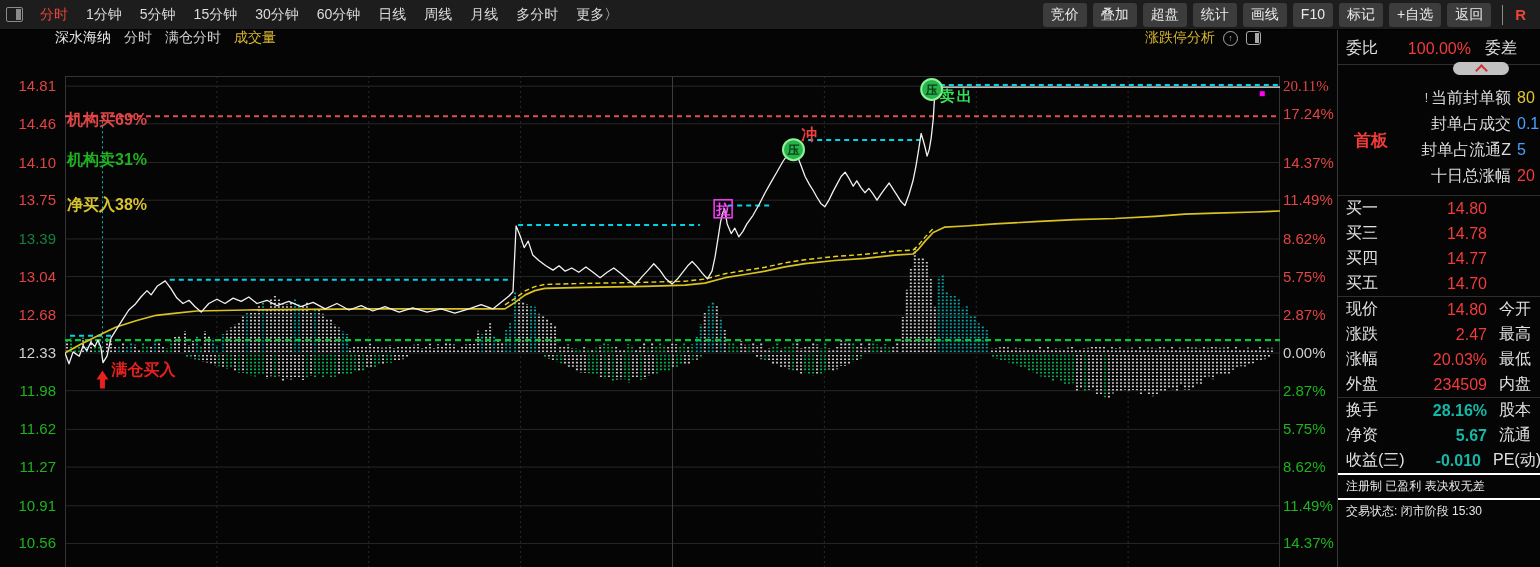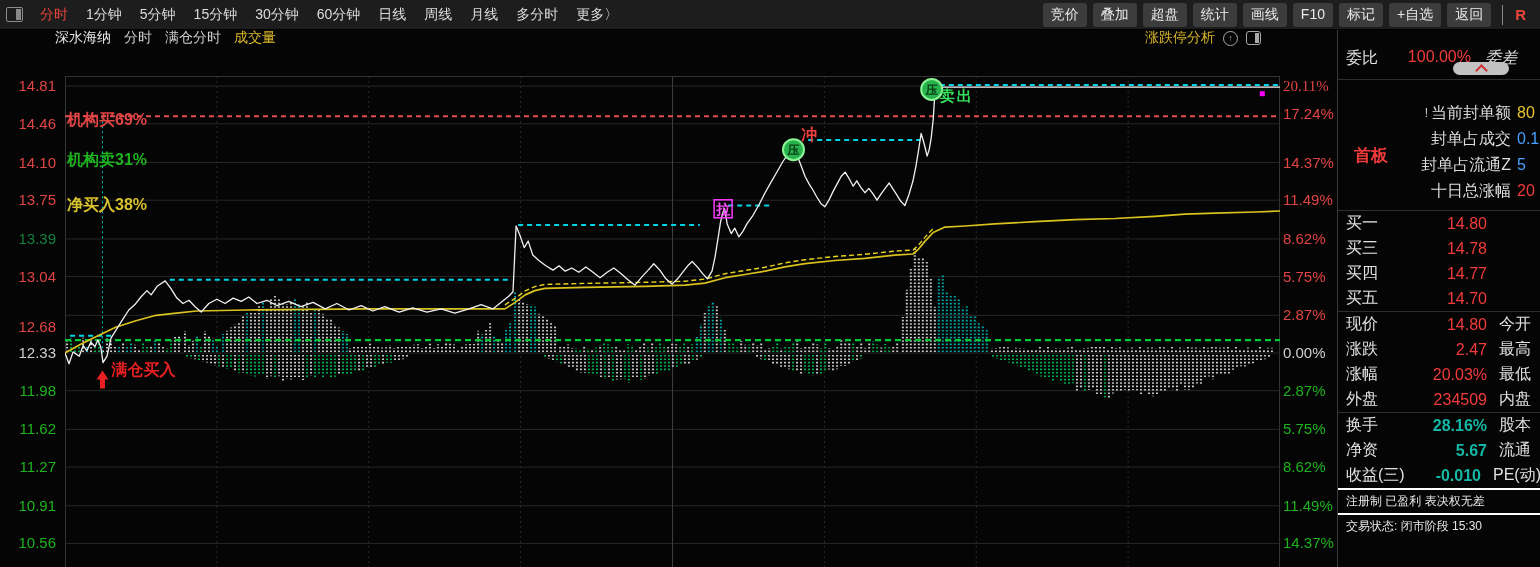--- a/index.html
+++ b/index.html
@@ -38,25 +38,25 @@
   .yaxis{position:absolute;top:47px;height:510px;font-size:15px;}
   .yaxis div{position:absolute;height:16px;line-height:16px;white-space:nowrap;}
   .yaxis-left{left:0;width:60px;text-align:right;}
   .yaxis-left div{right:4px;}
   .yaxis-right{left:1283px;width:54px;text-align:left;}
   #plot-svg{position:absolute;left:65px;top:47px;}
 
   
   .side-panel{position:absolute;left:1337px;top:29px;width:203px;height:538px;background:#050505;
               border-left:1px solid #3a3a3a;font-size:16px;overflow:hidden;}
-  .sp-row{display:flex;padding:4px 0 0 8px;margin-top:15px;}
+  .sp-row{display:flex;align-items:center;padding:4px 0 0 8px;}
   .weibi{height:31px;border-bottom:1px solid #2e2e2e;}
   .weibi .lbl{color:#e0e0e0;width:48px;}
   .weibi .val{color:#f23b3b;flex:1;text-align:right;padding-right:14px;}
-  .weibi .lbl2{width:56px;color:#e0e0e0;font-style:italic;}
+  .weibi .lbl2{width:56px;color:#e0e0e0;}
   .collapse-tab{position:absolute;left:115px;top:33px;width:56px;height:13px;background:#c2c2c2;
                 border-radius:7px;display:flex;align-items:center;justify-content:center;}
   .chev{width:7px;height:7px;border-left:2px solid #d03030;border-top:2px solid #d03030;
         transform:rotate(45deg);margin-top:4px;}
   .board{position:relative;height:112px;margin-top:18px;border-bottom:1px solid #2e2e2e;}
   .board-tag{position:absolute;left:16px;top:46px;color:#f23b3b;font-weight:bold;font-size:17px;}
   .board-rows{position:absolute;right:0;top:2px;}
   .board-row{display:flex;justify-content:flex-end;align-items:center;height:26px;white-space:nowrap;}
   .board-row .blbl{color:#dblack;color:#dcdcdc;}
   .board-row .bval{margin-left:6px;width:24px;overflow:hidden;}
@@ -121,21 +121,21 @@
       <span class="ico-panel"></span>
     </div>
   </div>
   <div class="yaxis yaxis-left" id="yaxis-left">
       <div style="top: 2.152px; color: rgb(225, 68, 68);">14.81</div>
       <div style="top: 39.812px; color: rgb(225, 68, 68);">14.46</div>
       <div style="top: 78.548px; color: rgb(225, 68, 68);">14.10</div>
       <div style="top: 116.208px; color: rgb(225, 68, 68);">13.75</div>
       <div style="top: 154.944px; color: #15803d;">13.39</div>
       <div style="top: 192.604px; color: rgb(225, 68, 68);">13.04</div>
-      <div style="top: 231.34px; color: rgb(225, 68, 68); margin-top: 12px;">12.68</div>
+      <div style="top: 231.34px; color: rgb(225, 68, 68);">12.68</div>
       <div style="top: 269px; color: rgb(207, 207, 207);">12.33</div>
       <div style="top: 306.66px; color: rgb(30, 179, 30);">11.98</div>
       <div style="top: 345.396px; color: rgb(30, 179, 30);">11.62</div>
       <div style="top: 383.056px; color: rgb(30, 179, 30);">11.27</div>
       <div style="top: 421.792px; color: rgb(30, 179, 30);">10.91</div>
       <div style="top: 459.452px; color: rgb(30, 179, 30);">10.56</div>
     </div>
   <svg id="plot-svg" width="1215" height="510">
       <line x1="0" y1="10.151999999999987" x2="1215" y2="10.151999999999987" stroke="#272727" stroke-width="1"></line>
       <line x1="0" y1="47.81199999999993" x2="1215" y2="47.81199999999993" stroke="#272727" stroke-width="1"></line>

